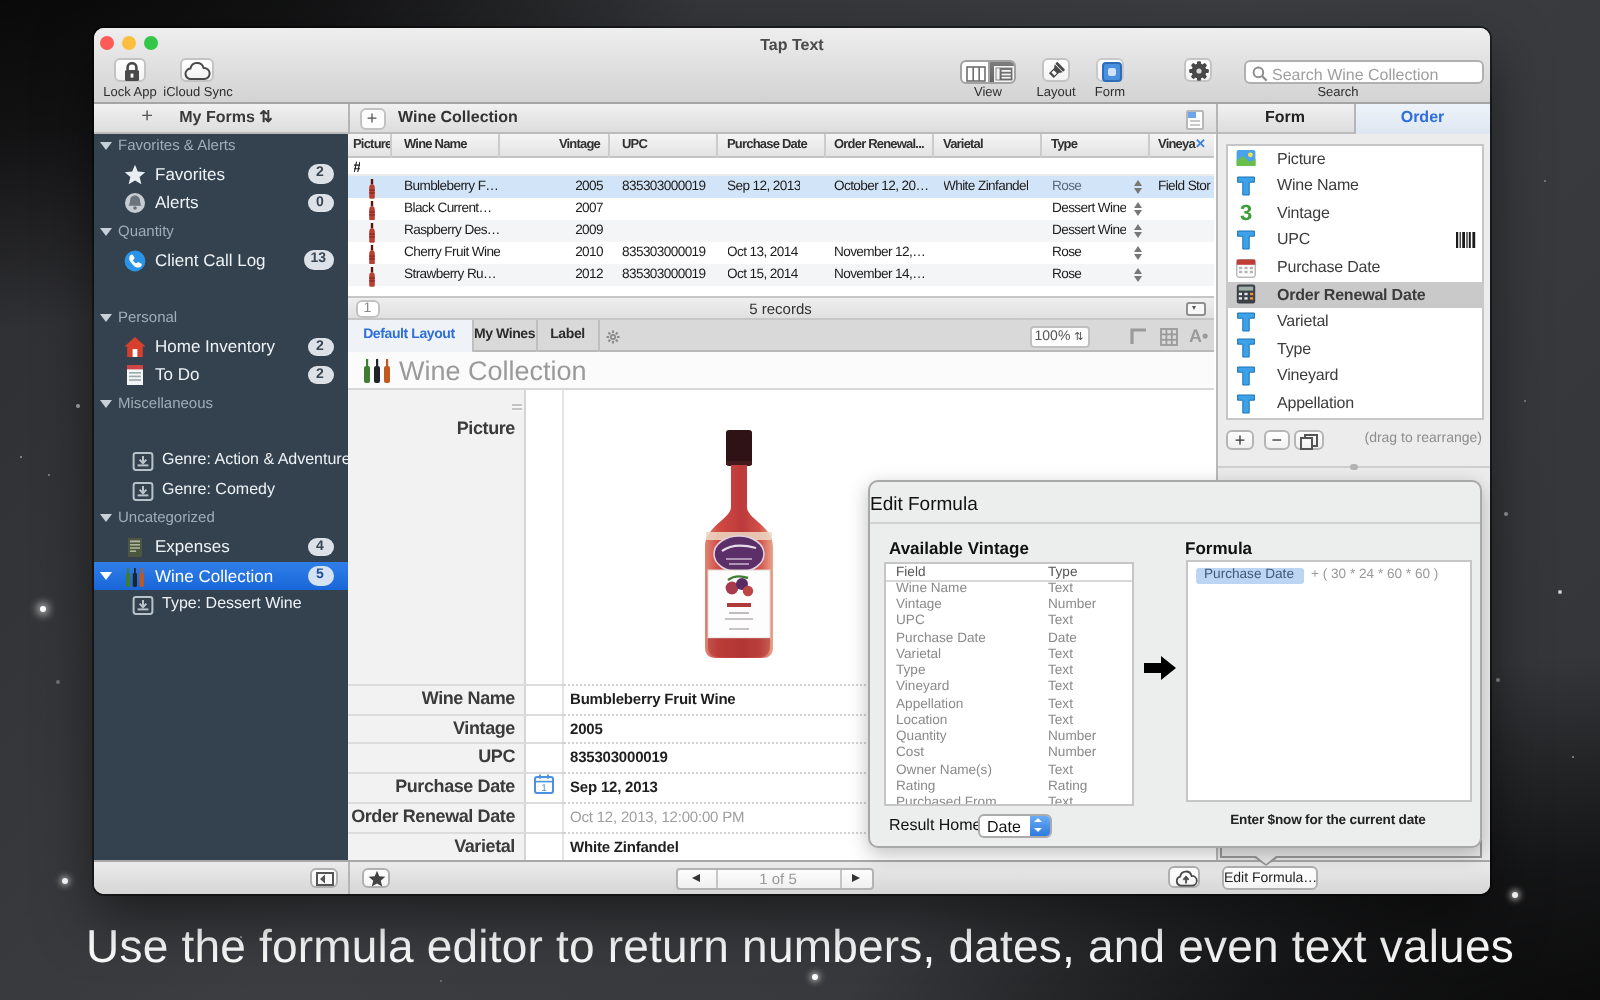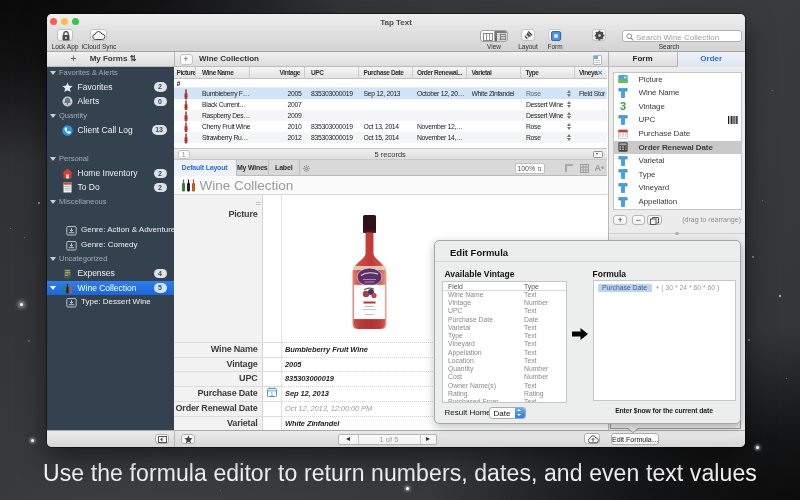--- a/index.html
+++ b/index.html
@@ -71,21 +71,21 @@
 .ftitle { position:absolute; left:0; top:109.5px; width:433.5px; height:18.5px; background:#fbfbfb;
   border-bottom:1px solid #d8d8d8; }
 
 .farea { position:absolute; left:0; top:128px; width:433.5px; height:235.5px; background:#fff; }
 .flabelcol { position:absolute; left:0; top:0; width:89px; height:235.5px; background:#f2f2f2; border-right:1px solid #d5d5d5; }
 .stp { position:absolute; width:5px; height:7px; top:2px; }
 .stp i { position:absolute; left:0; width:0; height:0; border-left:2.5px solid transparent; border-right:2.5px solid transparent; }
 .stp .u { top:0; border-bottom:3px solid #777; }
 .stp .d { bottom:0; border-top:3px solid #777; }
 .flabel { position:absolute; left:0; width:84px; text-align:right; font-size:9px; letter-spacing:-0.2px; font-weight:bold; color:#3b3b3b; white-space:nowrap; }
-.fval { position:absolute; left:111.5px; font-size:7.5px; letter-spacing:-0.1px; color:#1f1f1f; white-space:nowrap;font-style:italic; }
+.fval { position:absolute; left:111.5px; font-size:7.5px; letter-spacing:-0.1px; color:#1f1f1f; white-space:nowrap; }
 .frline-s { position:absolute; left:0; width:107px; border-bottom:1px solid #dcdcdc; }
 .frline-d { position:absolute; left:107px; width:320px; border-bottom:1px dotted #d2d2d2; }
 
 .rp { position:absolute; left:560.5px; top:52.5px; width:137.5px; height:363.5px; background:#ececec;
   border-left:1px solid #b9b9b9; }
 .flist { position:absolute; left:4px; top:5px; width:129.5px; height:138px; background:#fff;
   border:1px solid #c6c6c6; }
 .frow { position:absolute; left:0; width:127.5px; height:13.75px; font-size:8px; letter-spacing:-0.1px; color:#3c3c3c; white-space:nowrap; overflow:hidden;
   line-height:13.75px; padding-left:25px; white-space:nowrap; }
 .frow .ficon { position:absolute; left:4px; top:1.8px; width:10px; height:10px; }
@@ -96,21 +96,21 @@
   background:linear-gradient(#ebebeb,#d6d6d6); border-top:1px solid #a8a8a8; }
 .bbtn { position:absolute; background:linear-gradient(#ffffff,#f4f4f4); border:1px solid #b0b0b0;
   border-radius:3px; }
 
 .popback { position:absolute; left:610px; top:420px; width:131px; height:8.5px;
   background:#e9e9e9; border:1px solid #999; border-top:none; }
 .ptr { position:absolute; left:626px; top:428px; }
 .pop { position:absolute; left:434px; top:239.5px; width:307px; height:184px;
   background:#eceded; border:1px solid #a8a8a8; border-radius:5px;
   box-shadow:0 3px 10px rgba(0,0,0,.25); }
-.pop .title { position:absolute; left:15px; top:6px; font-size:9.5px; font-weight:bold; color:#111; }
+.pop .title { position:absolute; left:0; top:6px; font-size:9.5px; font-weight:normal; color:#111; }
 .ptbar { position:absolute; left:0; top:20.5px; width:305px; border-bottom:1px solid #d2d2d2; }
 .sect { position:absolute; font-size:8.5px; font-weight:bold; color:#111; }
 .ftable { position:absolute; left:7px; top:40px; width:125px; height:122.5px; background:#fff;
   border:1px solid #c6c6c6; overflow:hidden; }
 .ftr { position:absolute; left:0; width:123px; height:8.25px; font-size:6.8px; color:#8a8a8a; line-height:8.25px; }
 .fbox { position:absolute; left:157.5px; top:39.5px; width:143px; height:120.5px; background:#fff;
   border:1px solid #c6c6c6; }
 </style>
 </head>
 <body>

